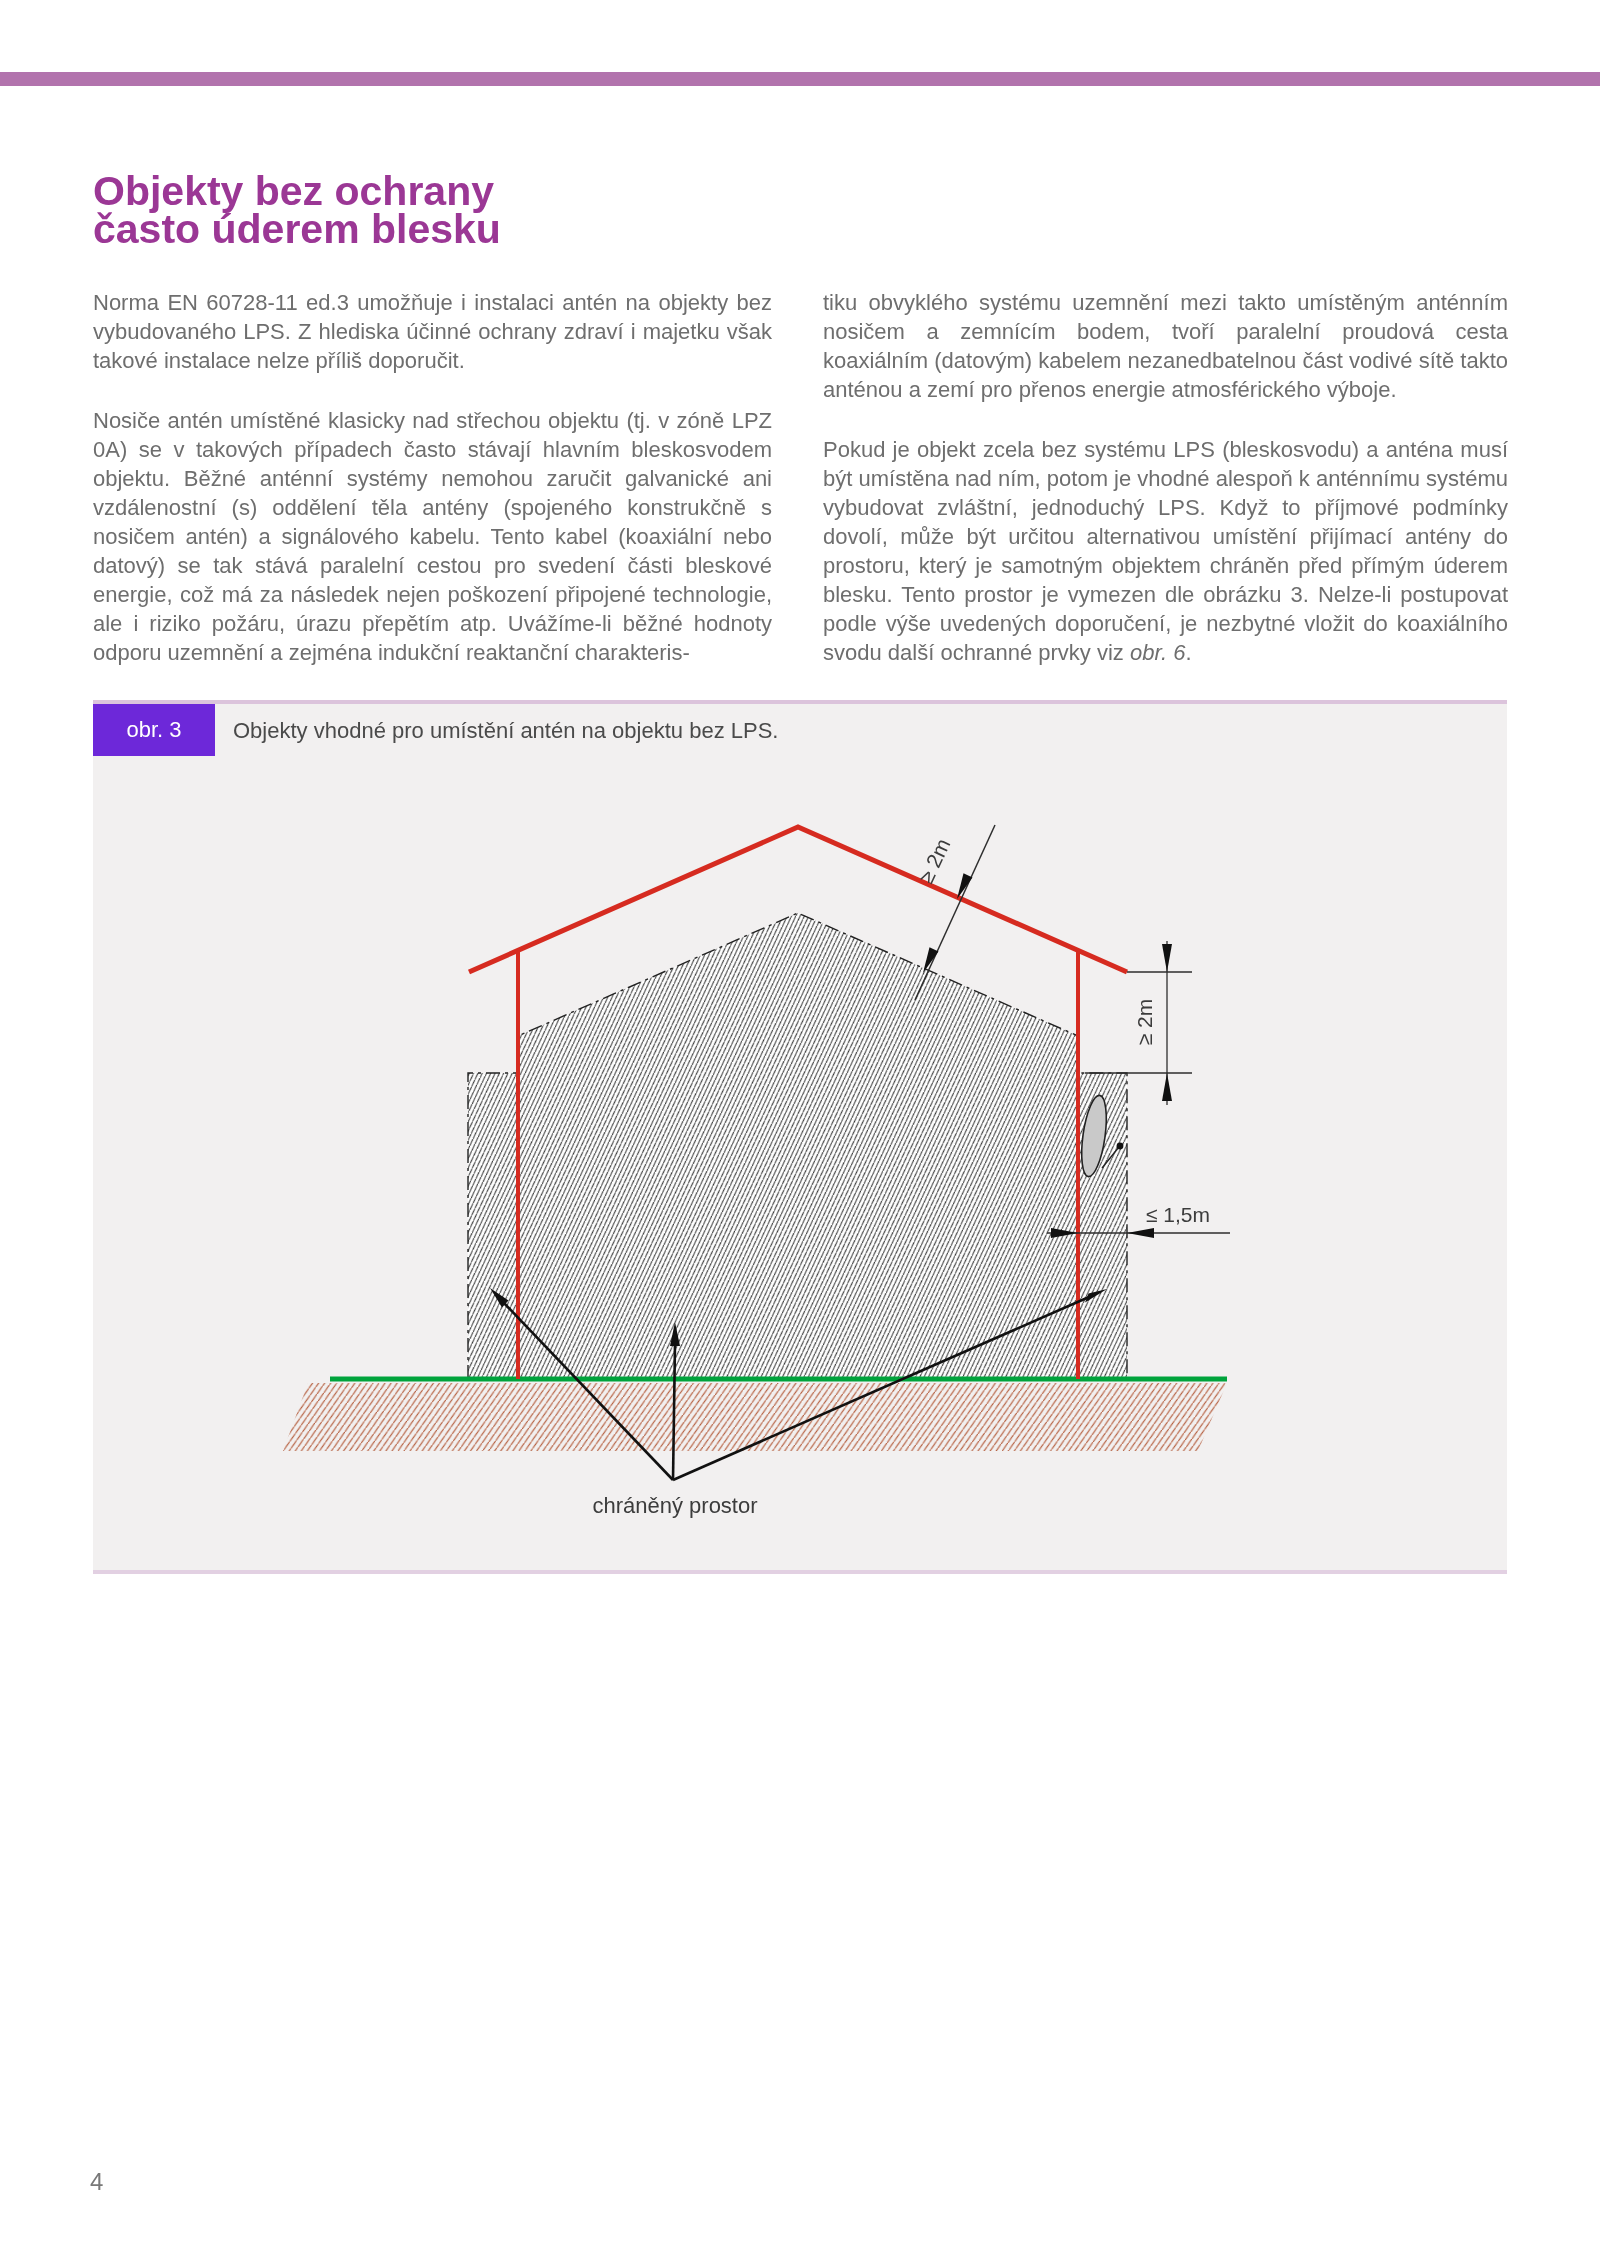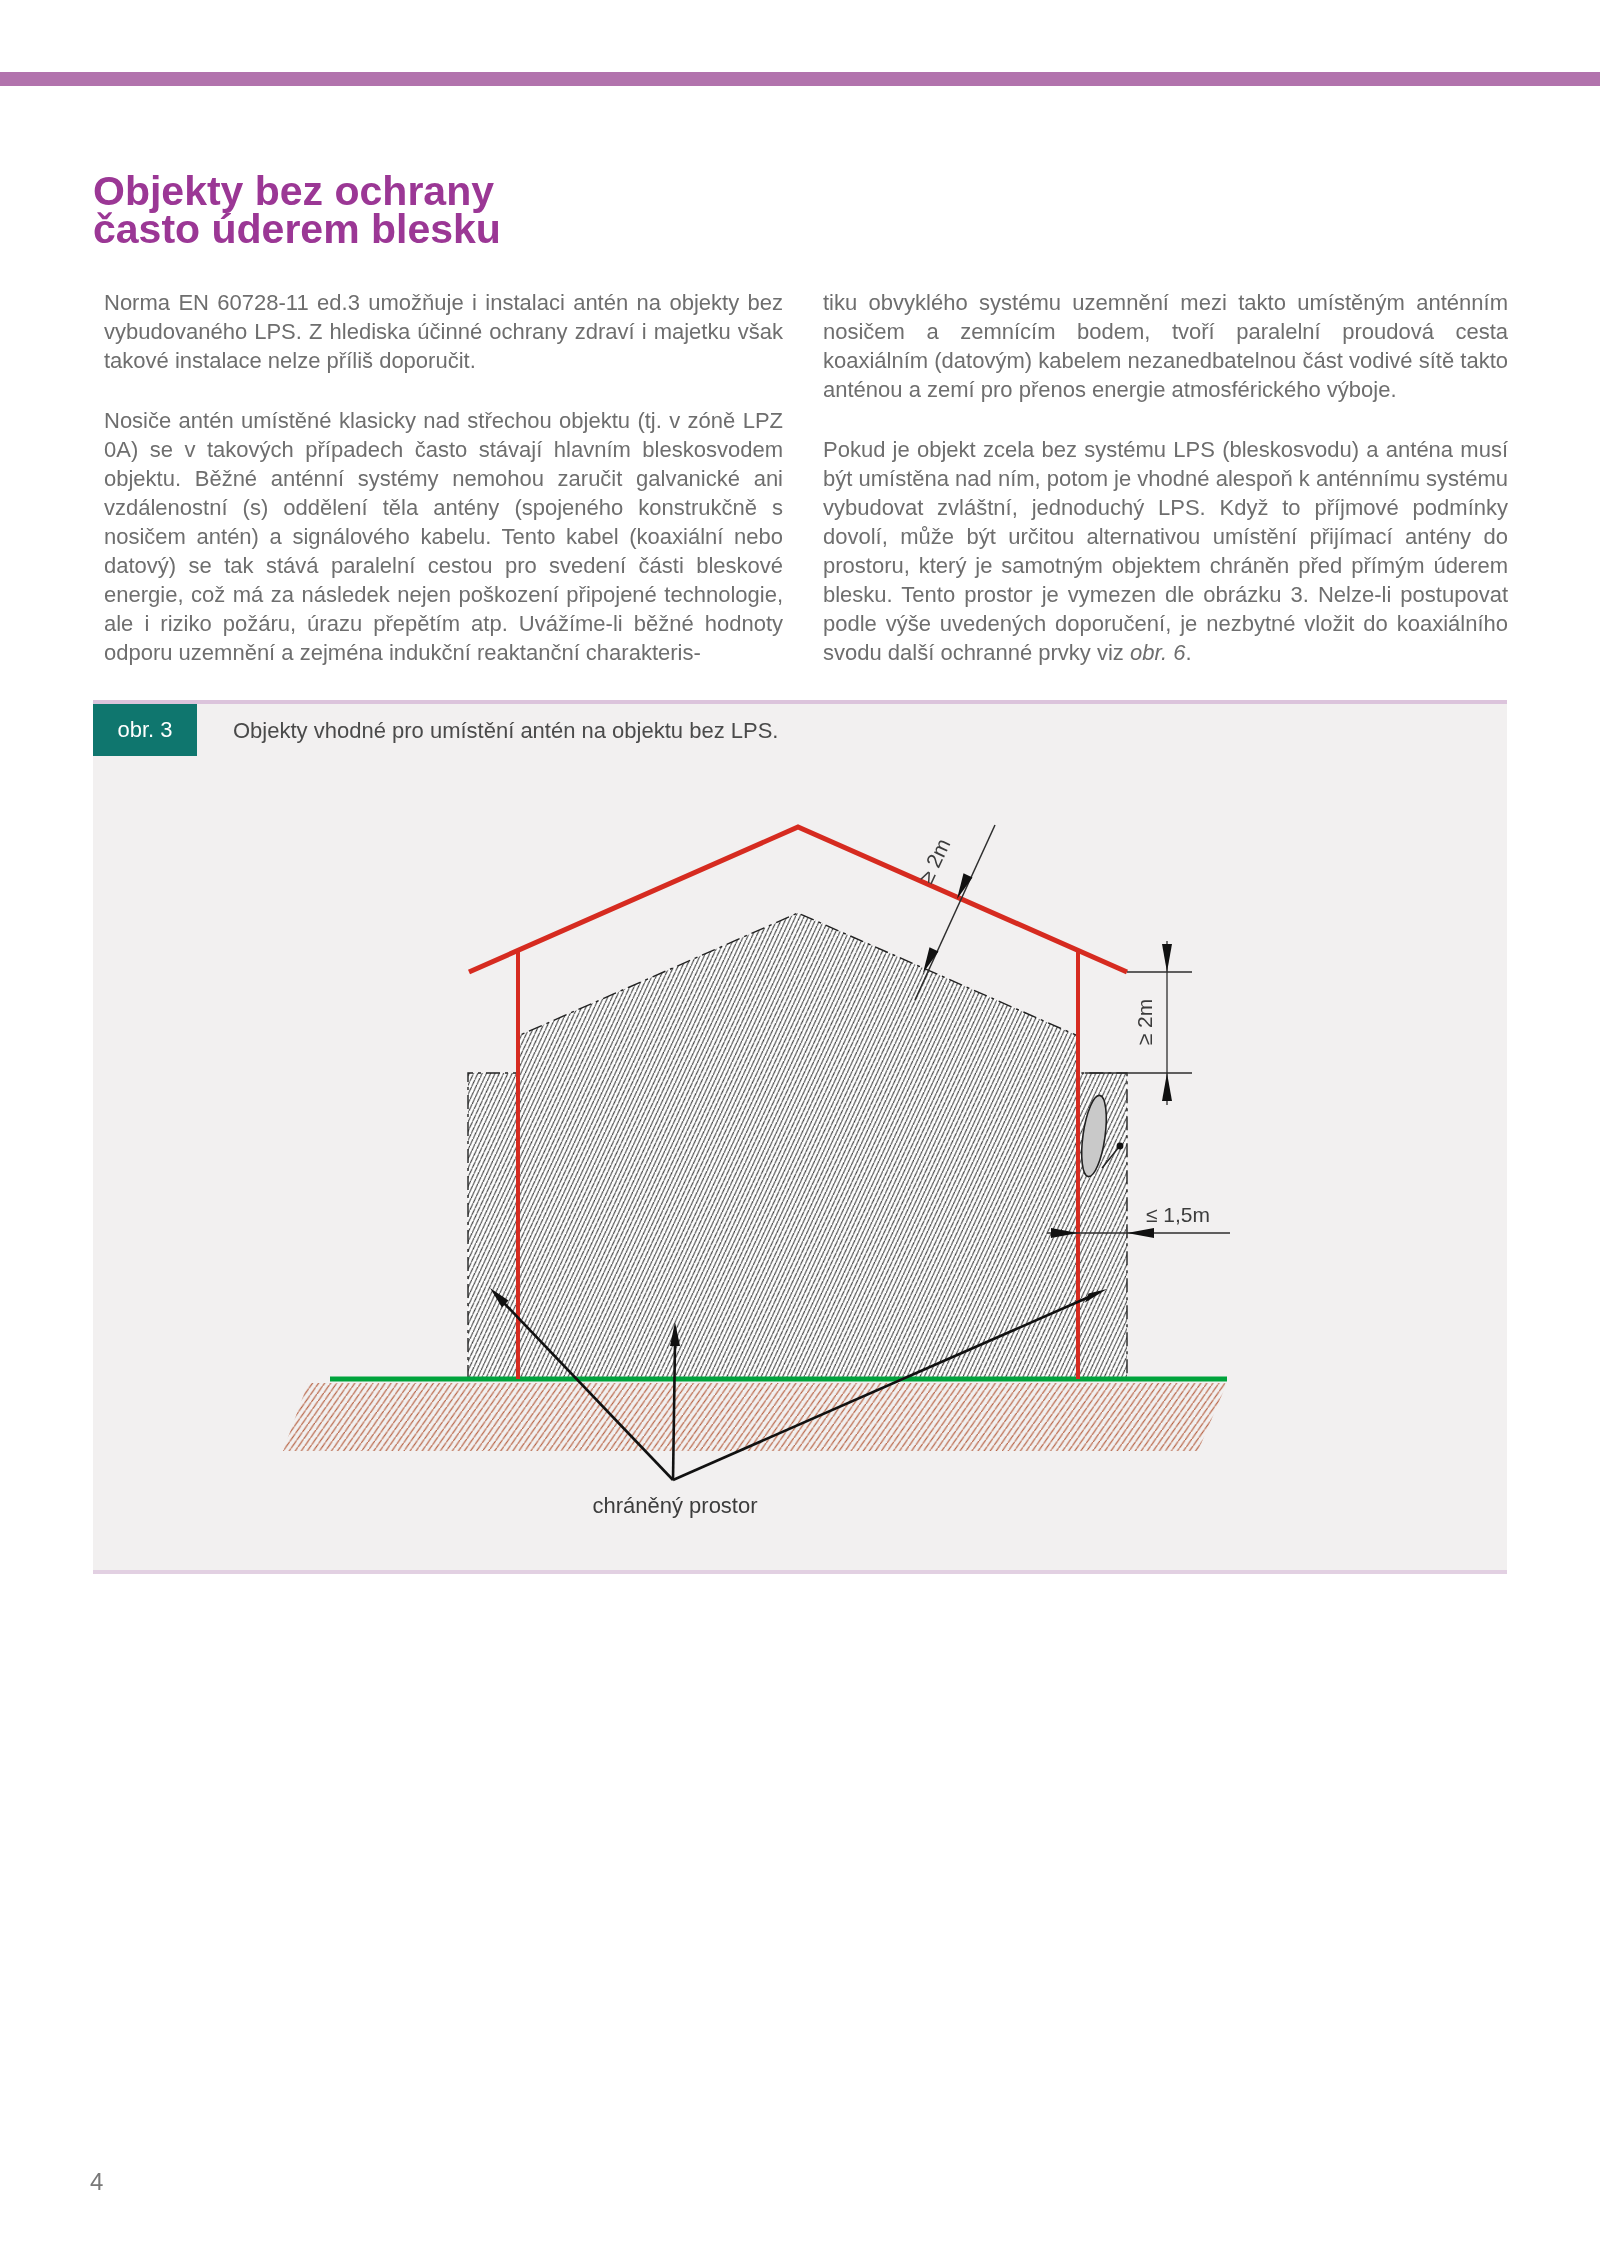--- a/index.html
+++ b/index.html
@@ -18,35 +18,35 @@
     position:absolute;left:93px;top:172px;width:700px;
     margin:0;
     font-size:41px;line-height:38px;font-weight:bold;
     color:#9b3795;
   }
   .col{
     position:absolute;top:288px;
     font-size:22px;line-height:29px;color:#6e6e6e;
   }
   .col p{margin:0 0 31px 0;text-align:justify;}
-  .col-left{left:104px;width:679px;}
+  .col-left{left:93px;width:679px;}
   .col-right{left:823px;width:685px;}
   .col em{}
   .figure-box{
     position:absolute;left:93px;top:700px;width:1414px;height:874px;
     margin:0;
     background:#f2f0f0;
     border-top:4px solid #dcc4dc;
     border-bottom:4px solid #e2d0e2;
     box-sizing:border-box;
   }
   .fig-header{position:absolute;left:0;top:0;height:52px;width:100%;}
   .fig-badge{
-    position:absolute;left:0;top:0;width:104px;height:52px;
-    background:#0f766e;color:#ffffff;
+    position:absolute;left:0;top:0;width:122px;height:52px;
+    background:#6d28d9;color:#ffffff;
     font-size:22px;line-height:52px;text-align:center;
     display:block;
   }
   .fig-caption{
     position:absolute;left:140px;top:0;height:52px;
     font-size:22px;line-height:54px;color:#4a4a4a;
     display:block;white-space:nowrap;
   }
   .fig-svg{position:absolute;left:0;top:50px;width:1414px;height:820px;}
   .page-number{

